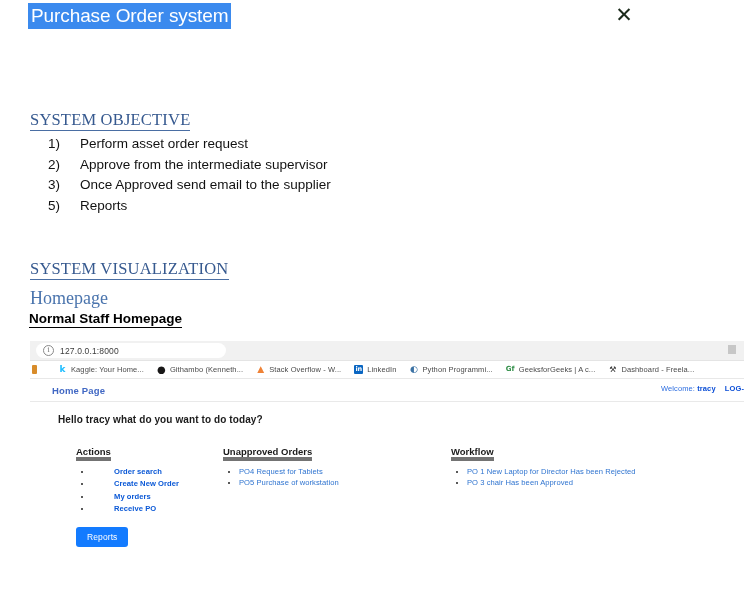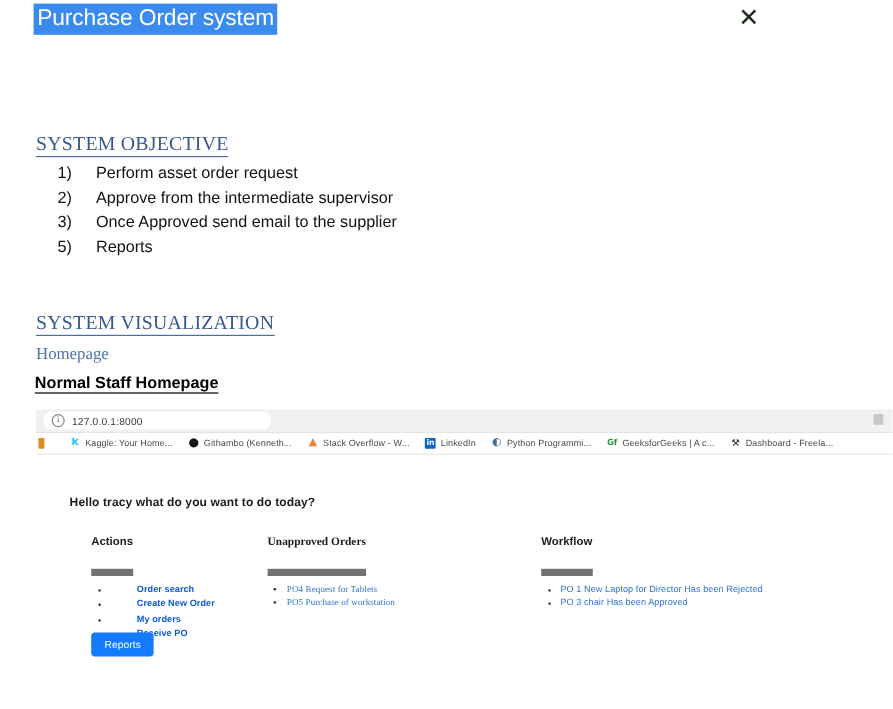--- a/index.html
+++ b/index.html
@@ -69,21 +69,21 @@
     padding-bottom: 1px;
   }
   #sysobj { top: 110px; }
   #sysvis { top: 259px; }
 
   .homepage-sub {
     position: absolute;
     left: 30px;
     top: 288px;
     color: #4a74ad;
-    font-size: 14px;
+    font-size: 18px;
     font-family: "Liberation Serif", serif;
     white-space: nowrap;
   }
   .normalstaff {
     position: absolute;
     left: 29px;
     top: 311px;
     color: #000000;
     font-size: 13.5px;
     font-weight: bold;
@@ -259,30 +259,30 @@
     position: absolute;
     top: 100px;
     left: 0;
     width: 714px;
   }
   .col {
     position: absolute;
     top: 0;
   }
   #col-actions    { left: 46px; }
-  #col-unapproved { left: 193px; font-family: Liberation Serif, serif; }
+  #col-unapproved { left: 193px; }
   #col-workflow   { left: 421px; }
 
   .col-head {
     font-size: 9.5px;
     font-weight: bold;
     color: #1b1b1b;
-    border-bottom: 6px solid #737373;
+    border-bottom: 4px solid #737373;
     display: inline-block;
-    padding-bottom: 17px;
+    padding-bottom: 0px;
     margin-bottom: 5px;
     white-space: nowrap;
   }
   .col ul {
     margin: 0;
     padding: 0 0 0 16px;
     list-style: disc;
   }
   .col ul li {
     font-size: 7.6px;
@@ -389,20 +389,28 @@
     <div class="bm">
       <span class="bm-ico ico-gfg">GfG</span>
       <span class="bm-label">GeeksforGeeks | A c...</span>
     </div>
     <div class="bm">
       <span class="bm-ico ico-dash">⚒</span>
       <span class="bm-label">Dashboard - Freela...</span>
     </div>
   </div>
 
+  <div class="b-navbar">
+    <span class="nav-brand">Home Page</span>
+    <span class="nav-right">
+      <span class="nav-welcome">Welcome:</span>
+      <span class="nav-user">tracy</span>
+      <span class="nav-logout">LOG-</span>
+    </span>
+  </div>
 
   <div class="b-greet">Hello tracy what do you want to do today?</div>
 
   <div class="cols">
 
     <div class="col" id="col-actions">
       <div class="col-head">Actions</div>
       <ul class="link-strong">
         <li><span>Order search</span></li>
         <li><span>Create New Order</span></li>

